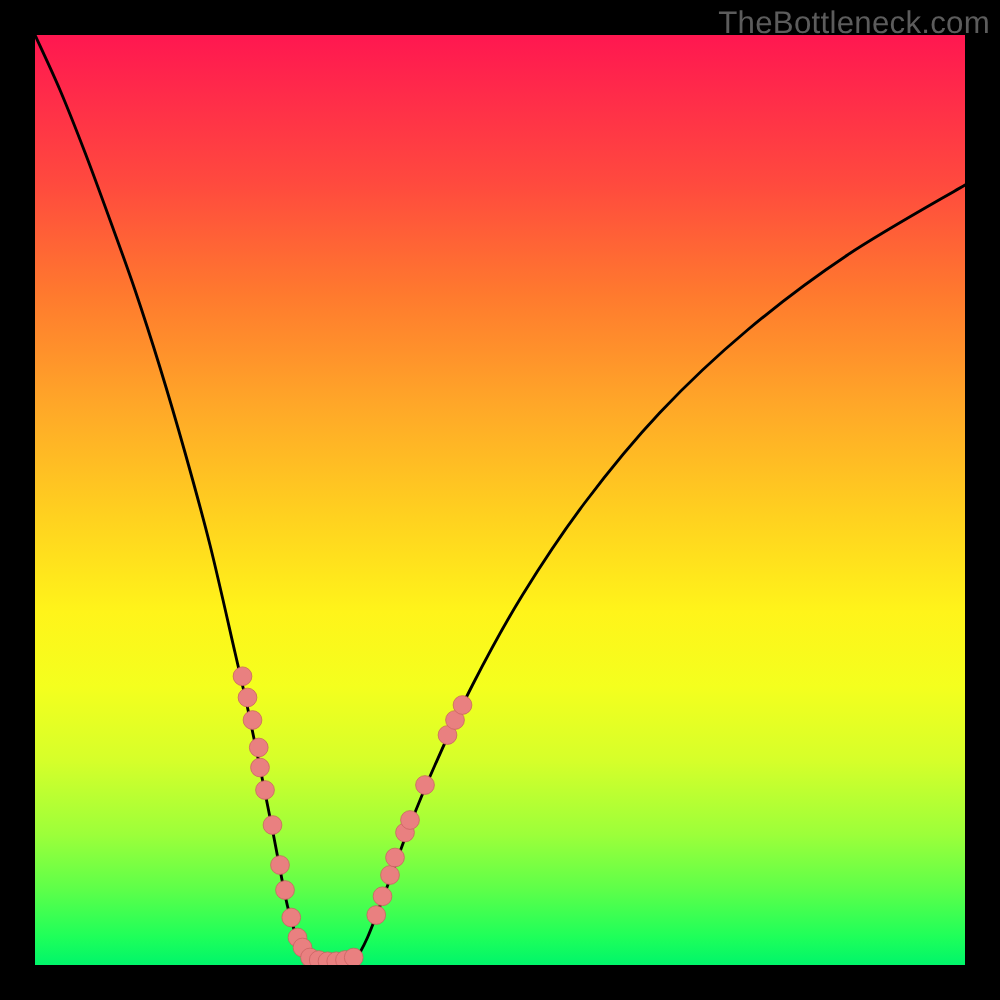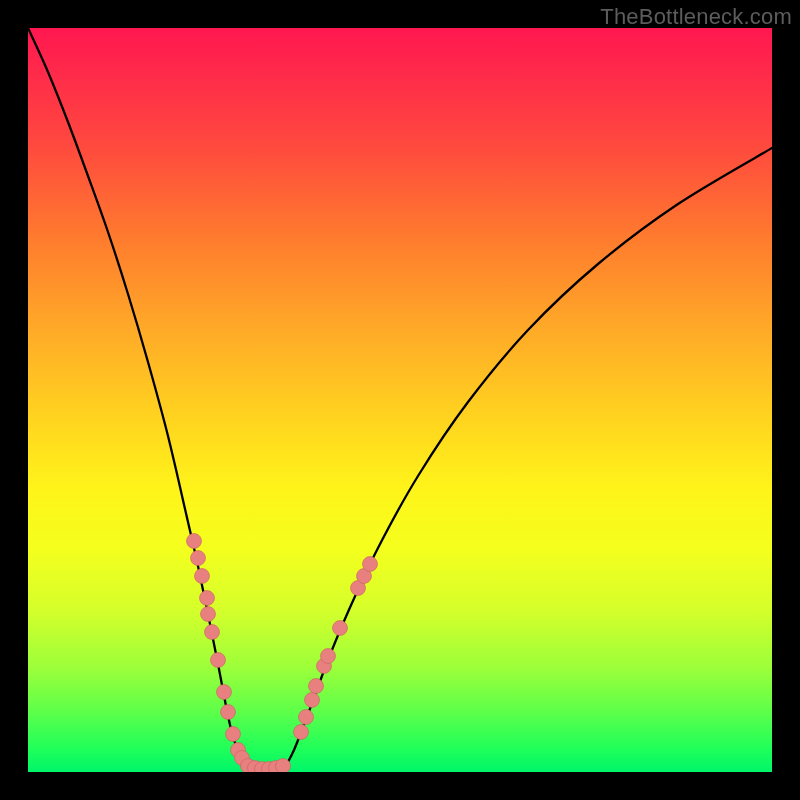--- a/index.html
+++ b/index.html
@@ -39,21 +39,21 @@
       #1eff5a 97%,
       #00f56a 100%
     );
     overflow: hidden;
   }
   .watermark {
     position: absolute;
     right: 8px;
     top: 4px;
     color: #5c5c5c;
-    font-size: 22px;
+    font-size: 25px;
     font-weight: 500;
     letter-spacing: 0.2px;
     user-select: none;
   }
   svg.curves {
     position: absolute;
     inset: 0;
   }
 </style>
 </head>

